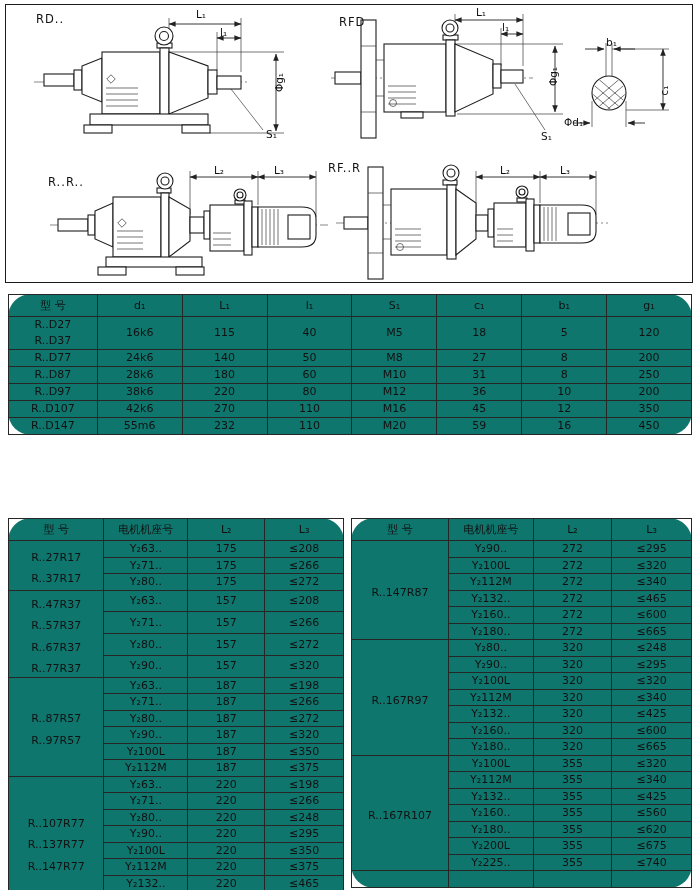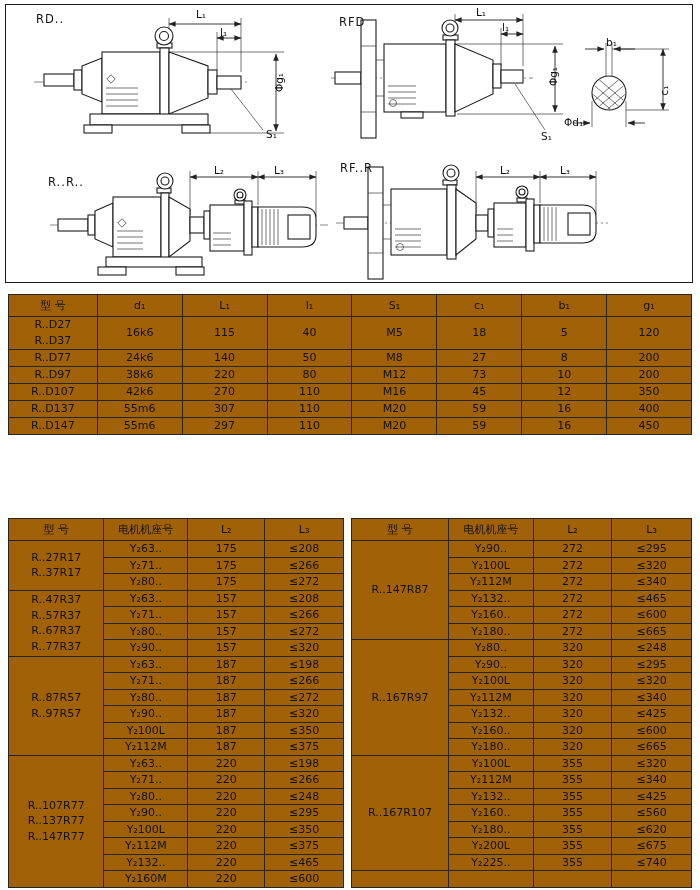--- a/index.html
+++ b/index.html
@@ -10,29 +10,29 @@
   .panel svg{position:absolute;overflow:visible;}
   .oln{stroke:#1c1c1c;stroke-width:1.1;fill:#fff;}
   .xln{stroke:#3a3a3a;stroke-width:0.7;fill:none;}
   .cln{stroke:#555;stroke-width:0.7;fill:none;stroke-dasharray:10 3 2 3;}
   .dim{stroke:#222;stroke-width:0.9;marker-start:url(#arr);marker-end:url(#arr);}
   .dim1{stroke:#222;stroke-width:0.9;marker-end:url(#arr);}
   .dlab{position:absolute;font-size:10.5px;line-height:11px;color:#111;white-space:nowrap;}
   .dtitle{font-size:11.5px;letter-spacing:1px;}
   .vlab{transform:rotate(-90deg);transform-origin:center;}
   
-  table{border-collapse:collapse;table-layout:fixed;position:absolute;background:#a16207;}
+  table{border-collapse:collapse;table-layout:fixed;position:absolute;background:#0f766e;border-radius:23px;}
   td,th{border:1px solid #262626;font-family:"DejaVu Sans",sans-serif;font-size:11px;
         font-weight:normal;text-align:center;vertical-align:middle;padding:0;color:#111;}
   #t1 td{height:16px;line-height:16px;}
   #t1 th{height:21px;line-height:21px;}
   #t2L td,#t2R td{height:15.5px;line-height:15.5px;}
   #t2L th,#t2R th{height:21px;line-height:21px;}
   .model-cell div{line-height:16px;}
-  #t2L .model-cell div,#t2R .model-cell div{line-height:15.5px;}
+  #t2L .model-cell div,#t2R .model-cell div{line-height:15.5px;margin-top:6px;}
 </style>
 </head>
 <body>
 
 <div class="page">
 
   <svg width="0" height="0" style="position:absolute">
     <defs>
       <marker id="arr" viewBox="0 0 10 10" refX="9.5" refY="5" markerWidth="9" markerHeight="7" markerUnits="userSpaceOnUse" orient="auto-start-reverse">
         <path d="M0 1 L10 5 L0 9 Z" fill="#222"></path>
@@ -193,21 +193,21 @@
         <circle cx="64" cy="92" r="3.5"></circle>
         <path d="M208 52 V86 M212 52 V86 M216 52 V86 M220 52 V86"></path>
       </g>
       <line class="dim" x1="140" y1="22" x2="204" y2="22"></line>
       <line class="dim" x1="204" y1="22" x2="260" y2="22"></line>
     </svg>
 
     <span class="dlab dtitle" style="left:30px;top:9px">RD..</span>
     <span class="dlab dtitle" style="left:333px;top:12px">RFD</span>
     <span class="dlab dtitle" style="left:42px;top:172px">R..R..</span>
-    <span class="dlab dtitle" style="left:334px;top:158px">RF..R</span>
+    <span class="dlab dtitle" style="left:322px;top:158px">RF..R</span>
 
     <span class="dlab" style="left:190px;top:4px">L₁</span>
     <span class="dlab" style="left:214px;top:22px">l₁</span>
     <span class="dlab vlab" style="left:264px;top:72px">Φg₁</span>
     <span class="dlab" style="left:260px;top:124px">S₁</span>
 
     <span class="dlab" style="left:470px;top:2px">L₁</span>
     <span class="dlab" style="left:496px;top:17px">l₁</span>
     <span class="dlab vlab" style="left:538px;top:66px">Φg₁</span>
     <span class="dlab" style="left:535px;top:126px">S₁</span>
@@ -264,60 +264,60 @@
           <td>24k6</td>
           <td>140</td>
           <td>50</td>
           <td>M8</td>
           <td>27</td>
           <td>8</td>
           <td>200</td>
         </tr>
         <tr>
           <td class="model-cell">
+            <div>R..D87</div>
+          </td>
+          <td>28k6</td>
+          <td>180</td>
+          <td>60</td>
+          <td>M10</td>
+          <td>31</td>
+          <td>8</td>
+          <td>250</td>
+        </tr>
+        <tr>
+          <td class="model-cell">
             <div>R..D97</div>
           </td>
           <td>38k6</td>
           <td>220</td>
           <td>80</td>
           <td>M12</td>
-          <td>73</td>
+          <td>36</td>
           <td>10</td>
           <td>200</td>
         </tr>
         <tr>
           <td class="model-cell">
             <div>R..D107</div>
           </td>
           <td>42k6</td>
           <td>270</td>
           <td>110</td>
           <td>M16</td>
           <td>45</td>
           <td>12</td>
           <td>350</td>
         </tr>
         <tr>
           <td class="model-cell">
-            <div>R..D137</div>
+            <div>R..D147</div>
           </td>
           <td>55m6</td>
-          <td>307</td>
-          <td>110</td>
-          <td>M20</td>
-          <td>59</td>
-          <td>16</td>
-          <td>400</td>
-        </tr>
-        <tr>
-          <td class="model-cell">
-            <div>R..D147</div>
-          </td>
-          <td>55m6</td>
-          <td>297</td>
+          <td>232</td>
           <td>110</td>
           <td>M20</td>
           <td>59</td>
           <td>16</td>
           <td>450</td>
         </tr>
       </tbody>
   </table>
 
   <table id="t2L" style="left:8px;top:518px;width:336px">

